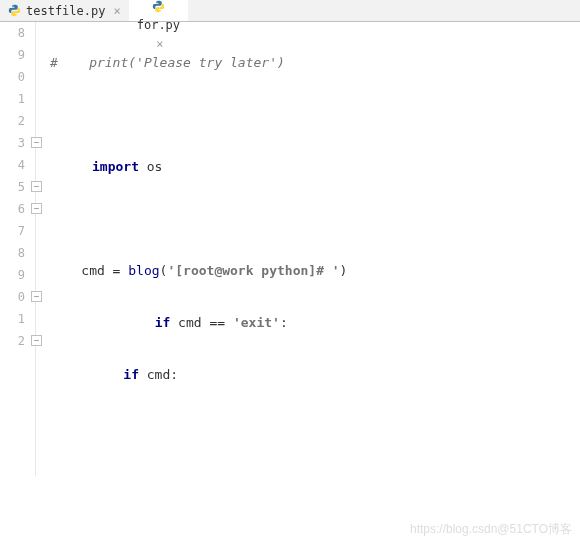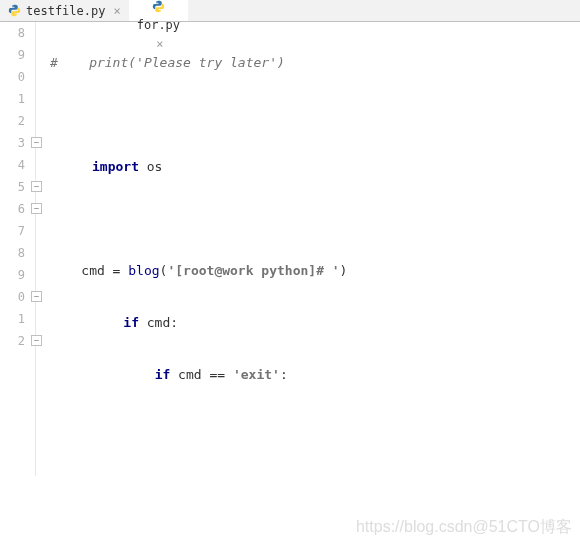--- a/index.html
+++ b/index.html
@@ -13,21 +13,21 @@
 .editor { display: flex; background: #fff; }
 .gutter { width: 36px; background: #fff; border-right: 1px solid #e8e8e8; }
 .gutter .ln { text-align: right; padding-right: 10px; color: #b0b0b0; line-height: 22px; font-size: 12px; position: relative; }
 .fold { position: absolute; right: -7px; width: 11px; height: 11px; border: 1px solid #c0c0c0; background: #fff; top: 5px; font-size: 9px; text-align: center; line-height: 9px; color: #888; }
 .code-area { flex: 1; padding-left: 14px; white-space: pre; }
 .code-line { line-height: 22px; height: 22px; color: #333; }
 .kw { color: #000080; font-weight: bold; margin-left: 42px; }
 .com { color: #737373; font-style: italic; }
 .str { color: #737373; font-weight: bold; }
 .fn { color: #000080; }
-.watermark { position: absolute; right: 8px; bottom: 8px; color: #ddd; font-size: 16px; font-family: sans-serif; }
+.watermark { position: absolute; right: 8px; bottom: 8px; color: #ddd; font-size: 12px; font-family: sans-serif; }
 </style>
 </head>
 <body>
 
 <div class="tabs">
   <div class="tab">
     <span class="py-icon"><svg viewBox="0 0 16 16">
           <path fill="#3776ab" d="M8 1c-3 0-3 1.5-3 1.5V4h3v1H3S1 5 1 8s2 3 2 3h1V9s0-2 2-2h4s2 0 2-2V3s0-2-4-2z"></path>
           <circle cx="6" cy="2.5" r=".7" fill="#fff"></circle>
           <path fill="#ffd43b" d="M8 15c3 0 3-1.5 3-1.5V12H8v-1h5s2 0 2-3-2-3-2-3h-1v2s0 2-2 2H6s-2 0-2 2v2s0 2 4 2z"></path>
@@ -65,22 +65,22 @@
     <div class="ln"><span>0</span><span class="fold">−</span></div>
     <div class="ln">1</div>
     <div class="ln"><span>2</span><span class="fold">−</span></div>
   </div>
   <div class="code-area">
     <div class="code-line"><span class="com"><span>#    </span><span>print</span><span>(</span><span>'Please try later'</span><span>)</span></span></div>
     <div class="code-line"></div>
     <div class="code-line"><span class="kw">import </span><span>os</span></div>
     <div class="code-line"></div>
     <div class="code-line"><span>    cmd = </span><span class="fn">blog</span><span>(</span><span class="str">'[root@work python]# '</span><span>)</span></div>
+    <div class="code-line"><span>        </span><span class="kw">if </span><span>cmd == </span><span class="str">'exit'</span><span>:</span></div>
     <div class="code-line"><span>    </span><span class="kw">if </span><span>cmd:</span></div>
-    <div class="code-line"><span>        </span><span class="kw">if </span><span>cmd == </span><span class="str">'exit'</span><span>:</span></div>
     
     
     
     
   </div>
 </div>
 
 <div class="watermark">https://blog.csdn@51CTO博客</div>
 
 </body></html>

